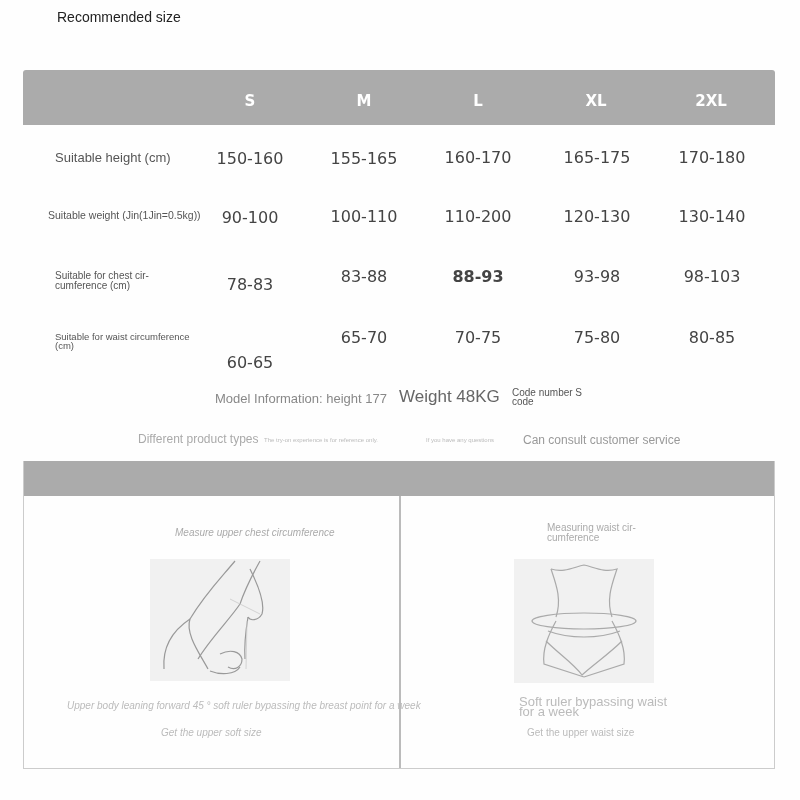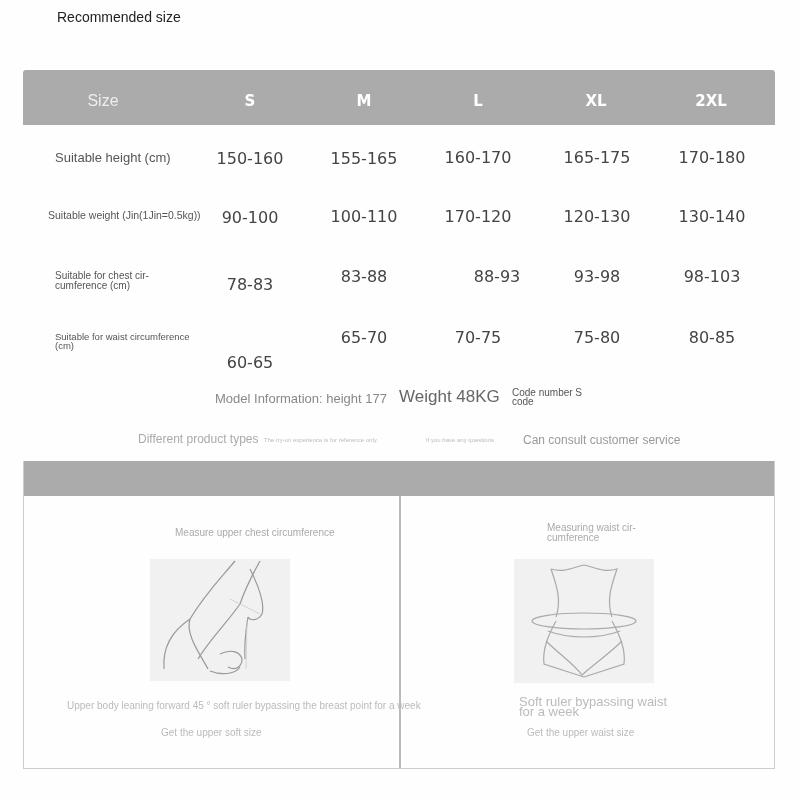--- a/index.html
+++ b/index.html
@@ -43,62 +43,61 @@
     .n2 { left: 126px; font-size: 6px; top: 5px !important; color: #bbb !important; }
     .n3 { left: 288px; font-size: 6px; top: 5px !important; color: #bbb !important; }
     .n4 { left: 385px; font-size: 12px; color: #999 !important; top: 1px !important; }
     .guide {
       position: absolute; left: 23px; top: 461px; width: 752px; height: 308px;
       border: 1px solid #ccc; border-top: none; box-sizing: border-box;
     }
     .guide-head { height: 35px; background: #ababab; }
     .guide-divider { position: absolute; left: 375px; top: 35px; bottom: 0; width: 2px; background: #bbb; }
     .panel { position: absolute; top: 35px; bottom: 0; }
-    .panel.left { left: 0; width: 375px; }
+    .panel.left { left: 0; width: 375px; font-style: italic; }
     .panel.right { left: 377px; width: 373px; }
     .ptext { position: absolute; color: #aaa; font-size: 10px; line-height: 10px; white-space: nowrap; }
     .ptext.wrap { white-space: normal; }
     .illus { position: absolute; background: #f1f1f1; }
   </style>
 </head>
 <body>
 
 <div class="title">Recommended size</div>
 
 <div class="table">
   <div class="thead">
-    <span class="size-label" style="left:40px;width:80px;">Size</span>
     <span style="left:187px;width:80px;">S</span>
     <span style="left:301px;width:80px;">M</span>
     <span style="left:415px;width:80px;">L</span>
     <span style="left:533px;width:80px;">XL</span>
     <span style="left:648px;width:80px;">2XL</span>
   </div>
 
   <div class="row" style="margin-top:0;height:60px;">
     <span class="label" style="top:27px;">Suitable height (cm)</span>
     <span class="cell" style="left:227px;top:24px;">150-160</span>
     <span class="cell" style="left:341px;top:24px;">155-165</span>
     <span class="cell" style="left:455px;top:23px;">160-170</span>
     <span class="cell" style="left:574px;top:23px;">165-175</span>
     <span class="cell" style="left:689px;top:23px;">170-180</span>
   </div>
   <div class="row">
     <span class="label" style="top:25px;left:25px;font-size:10.5px;">Suitable weight (Jin(1Jin=0.5kg))</span>
     <span class="cell" style="left:227px;top:23px;">90-100</span>
     <span class="cell" style="left:341px;top:22px;">100-110</span>
-    <span class="cell" style="left:455px;top:22px;">170-120</span>
+    <span class="cell" style="left:455px;top:22px;">110-200</span>
     <span class="cell" style="left:574px;top:22px;">120-130</span>
     <span class="cell" style="left:689px;top:22px;">130-140</span>
   </div>
   <div class="row">
     <span class="label" style="top:26px;font-size:10px;line-height:10px;width:120px;">Suitable for chest cir-cumference (cm)</span>
     <span class="cell" style="left:227px;top:30px;">78-83</span>
     <span class="cell" style="left:341px;top:22px;">83-88</span>
-    <span class="cell" style="left:474px;top:22px;">88-93</span>
+    <span class="cell" style="left:455px;top:22px;font-weight:bold;">88-93</span>
     <span class="cell" style="left:574px;top:22px;">93-98</span>
     <span class="cell" style="left:689px;top:22px;">98-103</span>
   </div>
   <div class="row">
     <span class="label" style="top:27px;font-size:9.5px;line-height:9px;width:150px;">Suitable for waist circumference (cm)</span>
     <span class="cell" style="left:227px;top:24px;margin-top:24px;">60-65</span>
     <span class="cell" style="left:341px;top:23px;">65-70</span>
     <span class="cell" style="left:455px;top:23px;">70-75</span>
     <span class="cell" style="left:574px;top:23px;">75-80</span>
     <span class="cell" style="left:689px;top:23px;">80-85</span>

